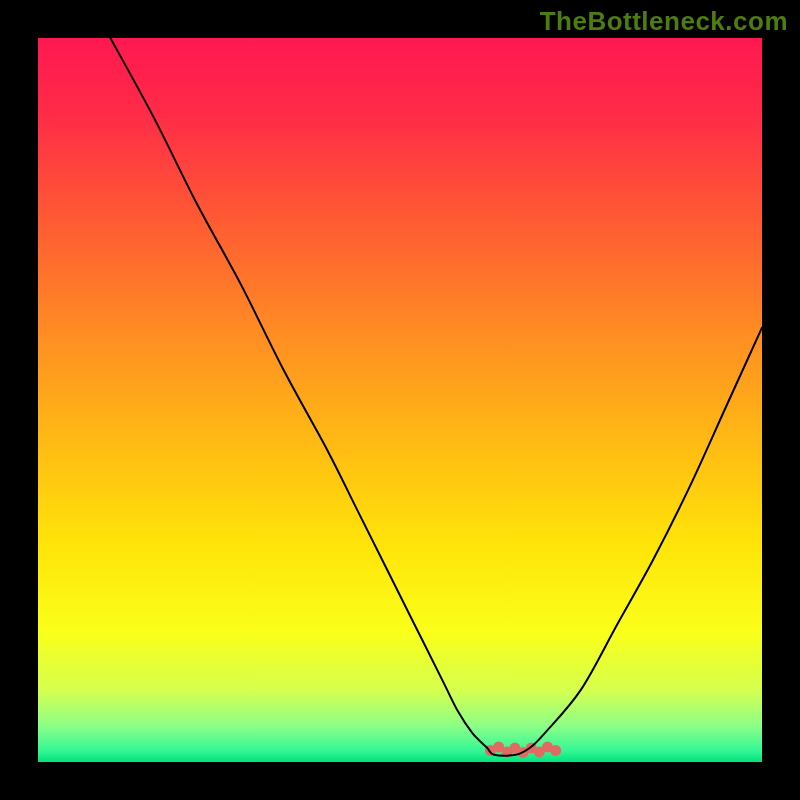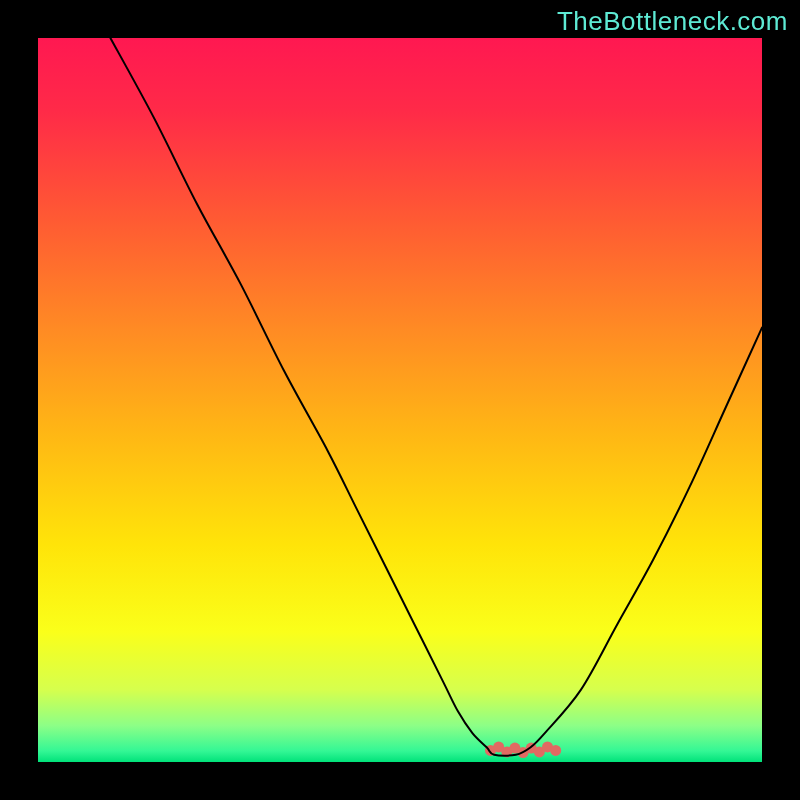--- a/index.html
+++ b/index.html
@@ -8,23 +8,23 @@
     width: 800px;
     height: 800px;
     background: #000000;
     position: relative;
     font-family: Arial, Helvetica, sans-serif;
   }
   .watermark {
     position: absolute;
     top: 6px;
     right: 12px;
-    color: #5eead4;
+    color: #4d7c0f;
     font-size: 26px;
-    font-weight: 400;
+    font-weight: 700;
     letter-spacing: 0.5px;
     z-index: 3;
   }
   .plot-area {
     position: absolute;
     left: 38px;
     top: 38px;
     width: 724px;
     height: 724px;
   }

